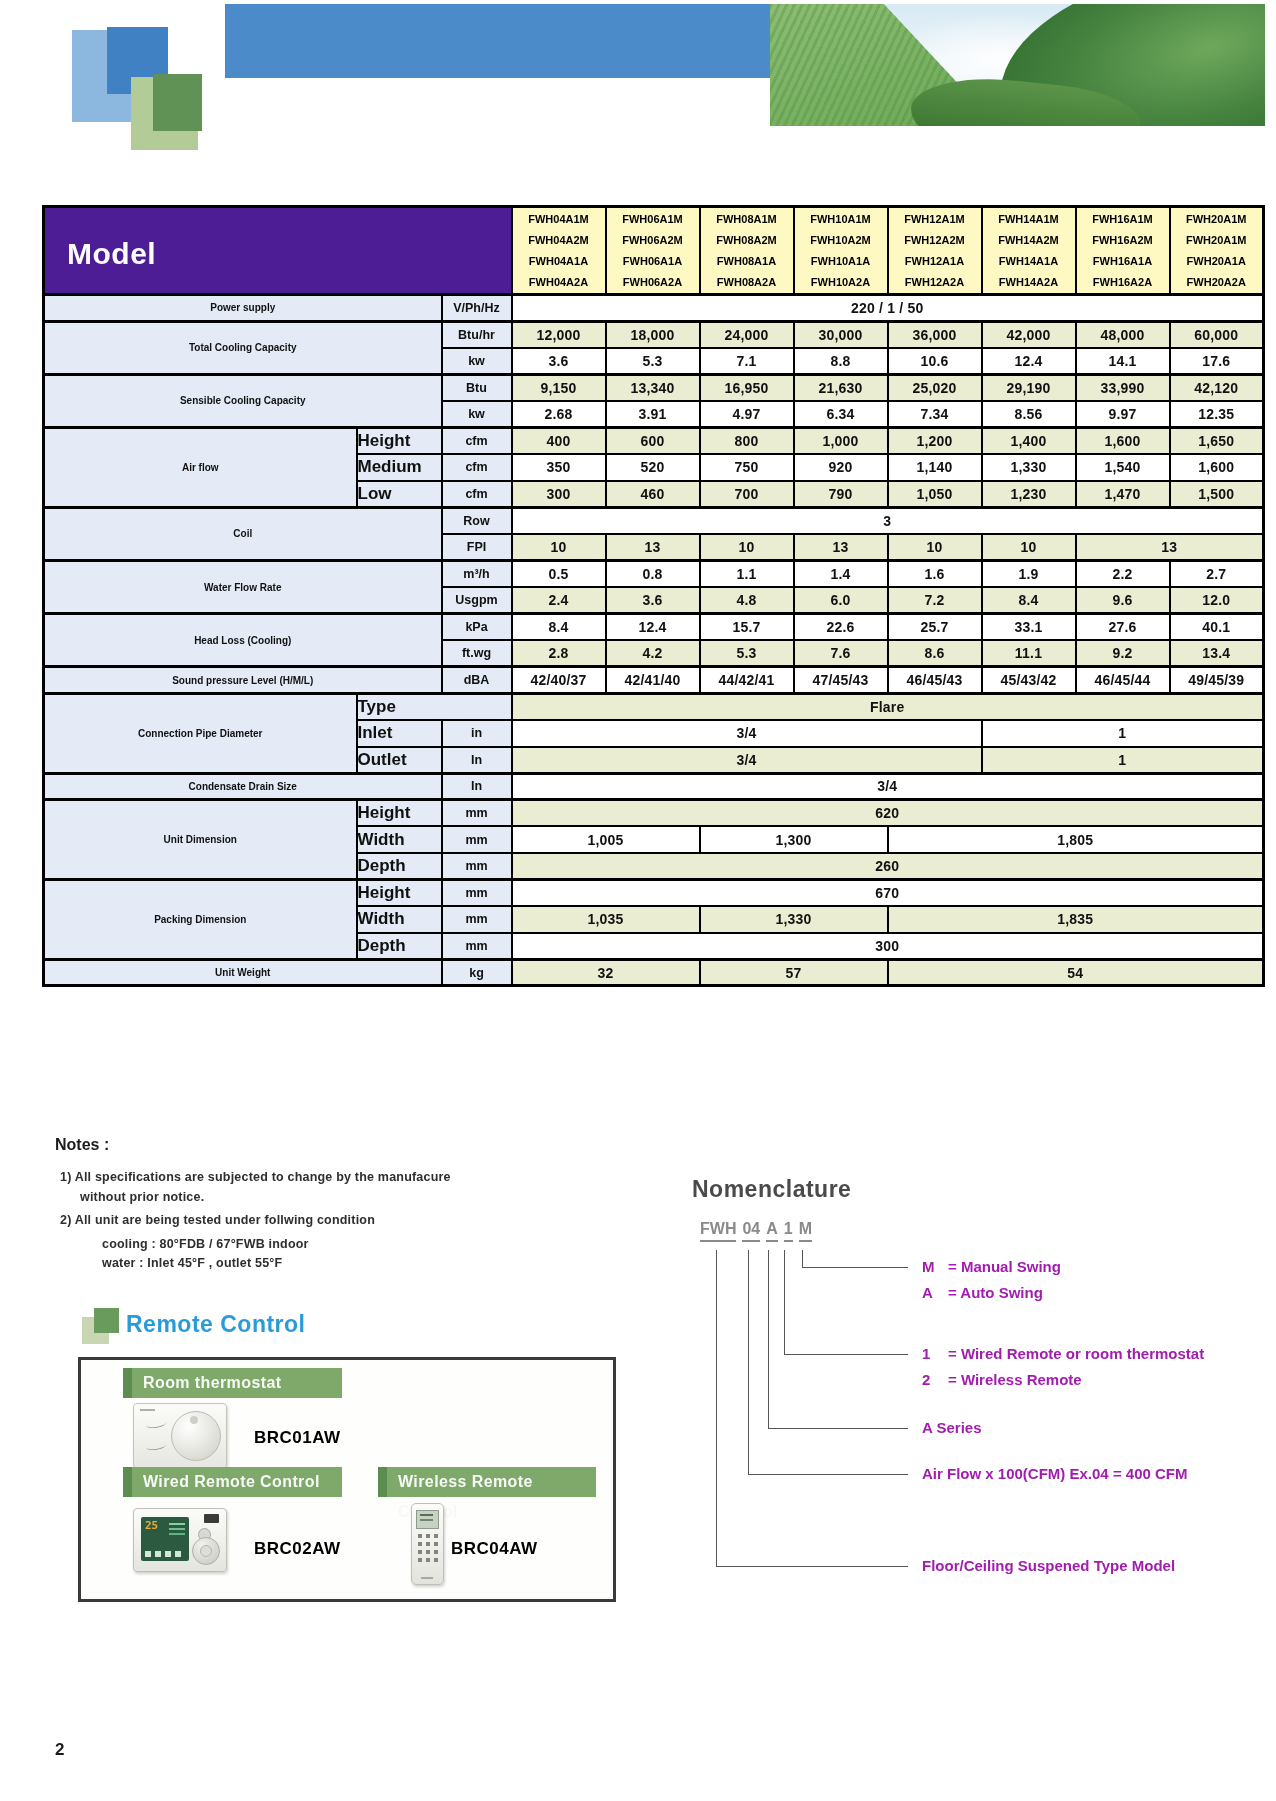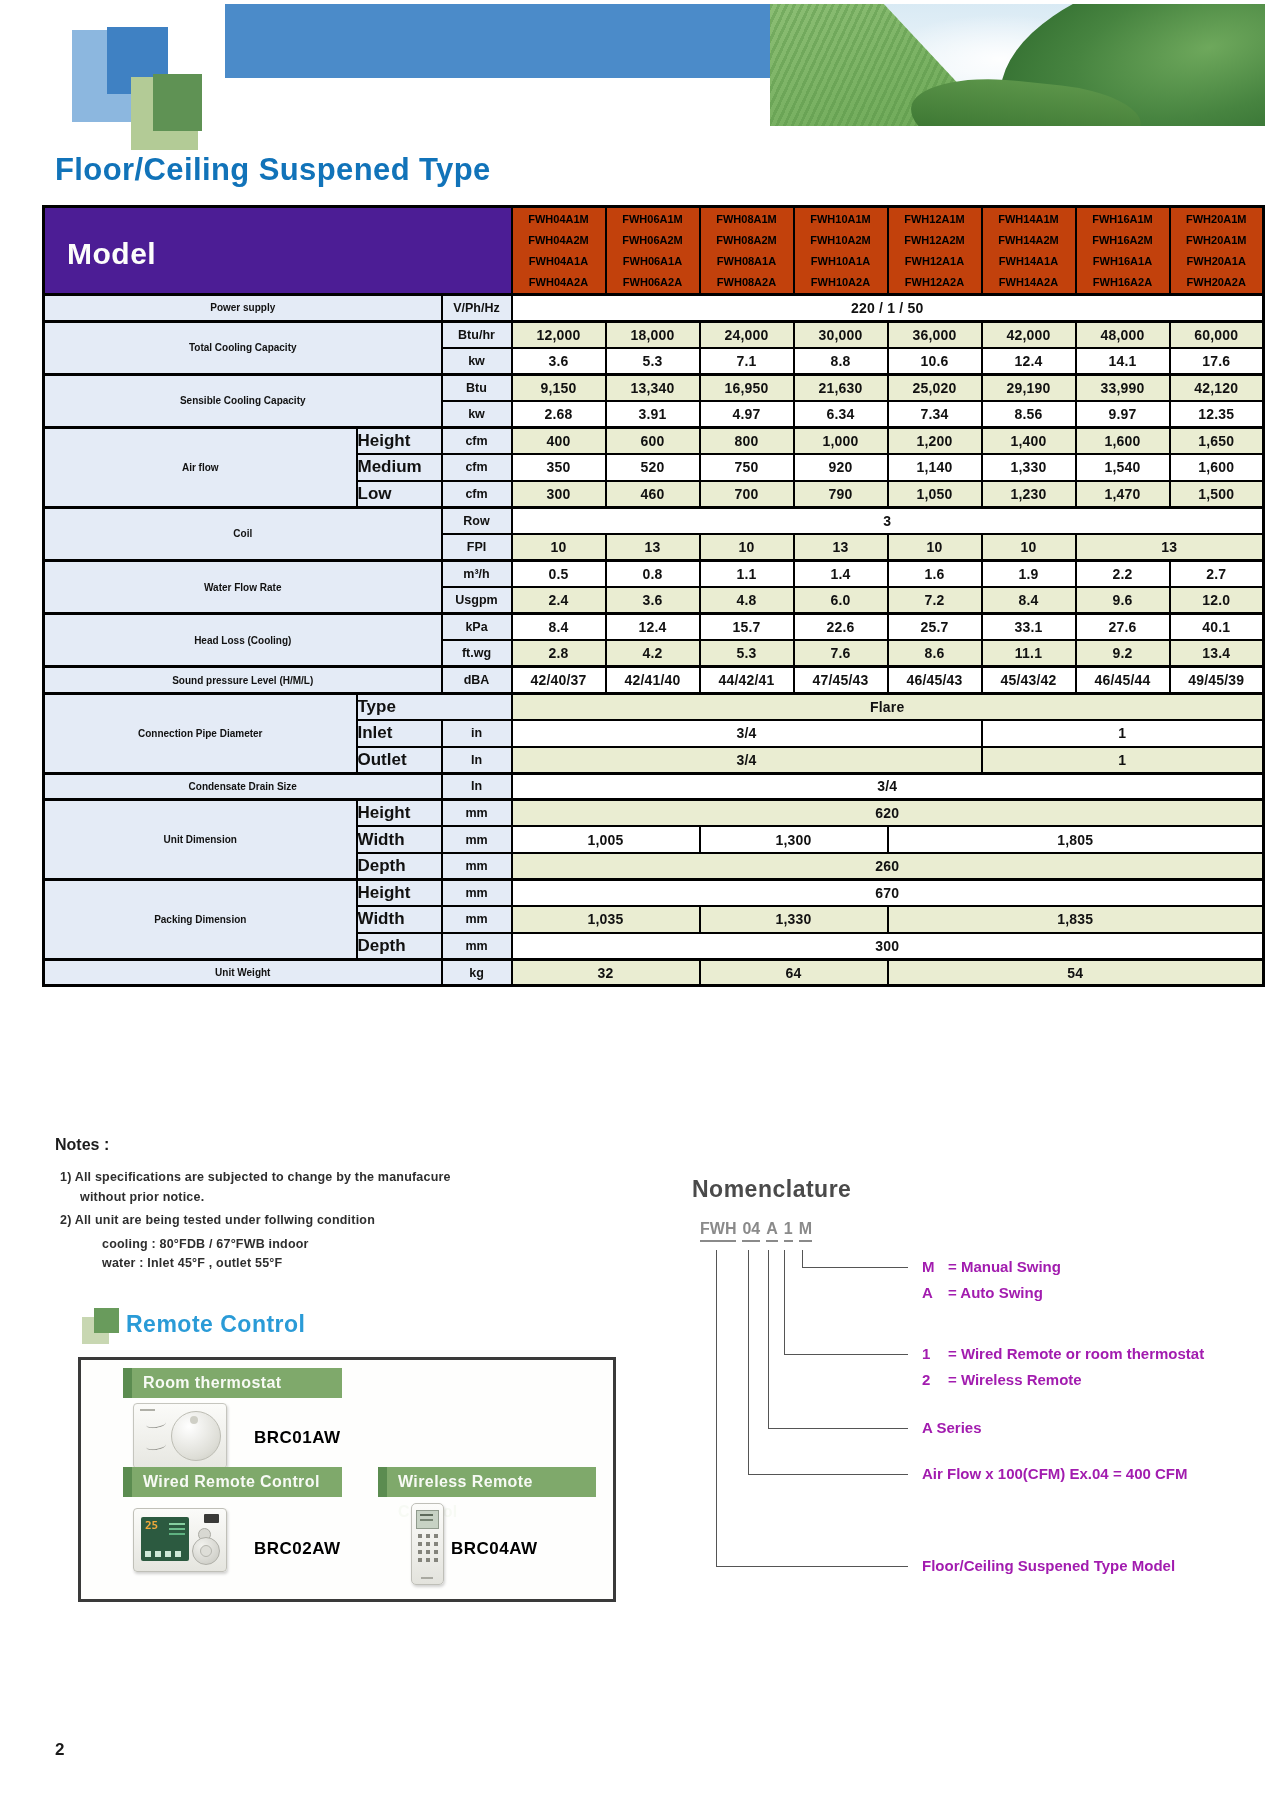--- a/index.html
+++ b/index.html
@@ -41,21 +41,21 @@
   
   table.spec{position:absolute;left:42px;top:205px;border-collapse:collapse;table-layout:fixed;
         border:3px solid #000;background:#fff;}
   table.spec th,table.spec td{border:2px solid #000;padding:0;overflow:hidden;}
   table.spec thead tr{height:88px;}
   table.spec tbody tr{height:26.6px;}
   tr.sep > td{border-top-width:3px;}
   table.spec thead th{border-bottom-width:3px;}
   .model-head{background:#4c1d95;text-align:left;vertical-align:middle;}
   .model-head div{color:#FCFDFB;font-size:30px;font-weight:bold;padding:6px 0 0 22px;letter-spacing:.5px;}
-  .model-col{background:#c2410c;vertical-align:middle;}
+  .model-col{background:#fef9c3;vertical-align:middle;}
   .model-col div{font-size:11px;font-weight:bold;line-height:21px;text-align:center;color:#000;
         white-space:nowrap;}
   td.cat,td.sub,td.unit{background:#E4EBF6;}
   td.cat{font-size:10px;font-weight:bold;text-align:center;padding-left:16px;}
   td.sub{font-size:17px;font-weight:bold;text-align:left;padding-left:8px;}
   td.unit{font-size:12.5px;font-weight:bold;text-align:center;}
   td.d{font-size:14px;font-weight:bold;text-align:center;letter-spacing:.2px;}
   tr.g td.d{background:#EAEDD2;}
   tr.w td.d{background:#FFFFFF;}
 
@@ -141,21 +141,20 @@
     <div class="grass"></div>
     <div class="grass2"></div>
     <div class="leaf-big"></div>
     <div class="leaf-small"></div>
   </div>
   <div class="lg lg1"></div>
   <div class="lg lg2"></div>
   <div class="lg lg3"></div>
   <div class="lg lg4"></div>
 
-  <div class="page-title">Floor/Ceiling Suspened Type</div>
 
   <table class="spec">
       <colgroup>
         <col style="width: 313px;">
         <col style="width: 85px;">
         <col style="width: 70px;">
         <col style="width: 94px;">
         <col style="width: 94px;">
         <col style="width: 94px;">
         <col style="width: 94px;">
@@ -436,21 +435,21 @@
         </tr>
         <tr class="w">
           <td class="sub" colspan="1">Depth</td>
           <td class="unit">mm</td>
           <td class="d" colspan="8">300</td>
         </tr>
         <tr class="g sep">
           <td class="cat" colspan="2" rowspan="1">Unit Weight</td>
           <td class="unit">kg</td>
           <td class="d" colspan="2">32</td>
-          <td class="d" colspan="2">64</td>
+          <td class="d" colspan="2">57</td>
           <td class="d" colspan="4">54</td>
         </tr>
       </tbody>
     </table>
 
   <div class="notes-head">Notes :</div>
   <div class="note n0">1) All specifications are subjected to change by the manufacure</div>
   <div class="note n1">without prior notice.</div>
   <div class="note n2">2) All unit are being tested under follwing condition</div>
   <div class="note n3">cooling : 80°FDB / 67°FWB indoor</div>

